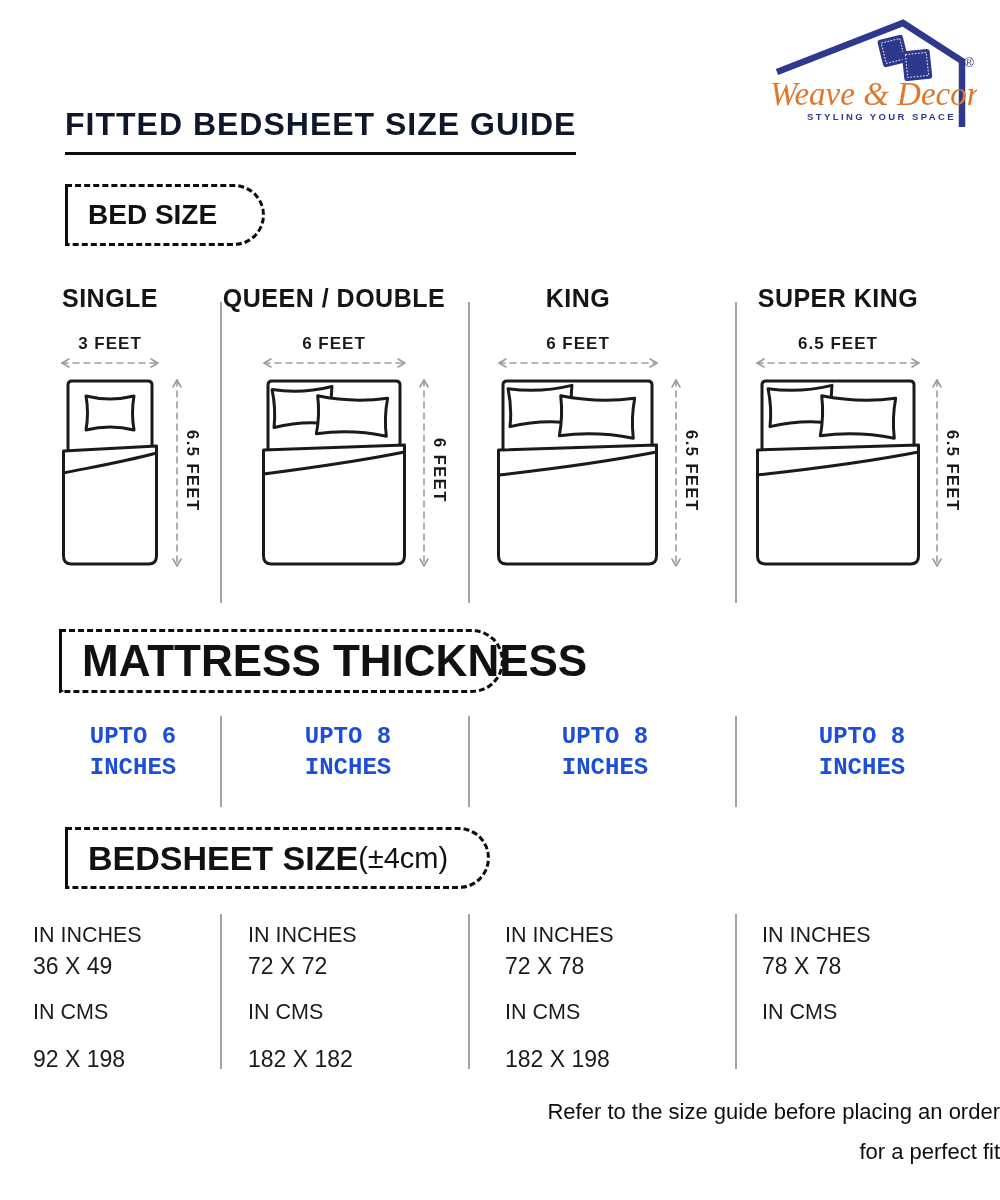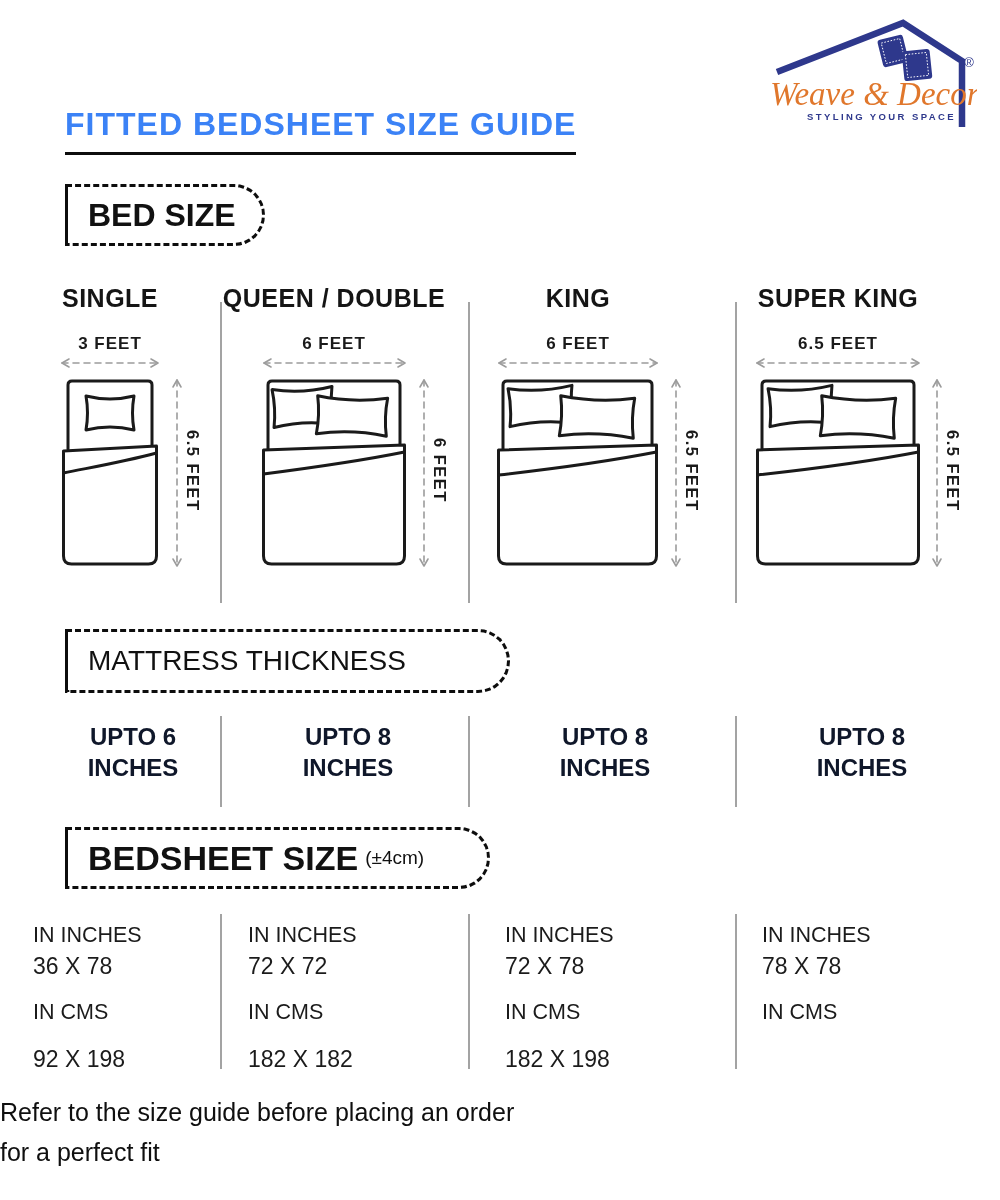--- a/index.html
+++ b/index.html
@@ -4,59 +4,59 @@
 <style>
   * { margin:0; padding:0; box-sizing:border-box; }
   html,body { background:#fff; }
   #canvas {
     position:relative; width:1000px; height:1200px; background:#ffffff;
     font-family:"Liberation Sans", sans-serif; color:#111; overflow:hidden;
   }
   .abs { position:absolute; }
   .title {
     position:absolute; left:65px; top:106px;
-    font-size:32px; font-weight:700; letter-spacing:1px; color:#3b82f6;
+    font-size:32px; font-weight:700; letter-spacing:1px; color:#0f172a;
     padding-bottom:9px; border-bottom:3.5px solid #0d0d0d; white-space:nowrap;
   }
   .pill {
     position:absolute; display:flex; align-items:center;
     border:3px dashed #0d0d0d; border-left:3px solid #0d0d0d;
     border-radius:0 32px 32px 0; padding-left:20px; background:#fff; white-space:nowrap;
   }
-  #pill-bed      { left:65px; top:184px; width:200px; height:62px; font-size:32px; font-weight:700; }
-  #pill-mattress { left:65px; top:629px; width:445px; height:64px; font-size:28px; font-weight:400; }
+  #pill-bed      { left:65px; top:184px; width:200px; height:62px; font-size:28px; font-weight:700; }
+  #pill-mattress { left:59px; top:629px; width:445px; height:64px; font-size:44px; font-weight:700; }
   #pill-sheet    { left:65px; top:827px; width:425px; height:62px; font-size:34px; font-weight:700; }
-  #pill-sheet .tol { font-size:19px; font-weight:400; margin-left:7px; letter-spacing:0; }
+  #pill-sheet .tol { font-size:29px; font-weight:400; margin-left:0; letter-spacing:0; }
   .col-head {
     position:absolute; top:284px; width:280px; text-align:center;
     font-size:25px; font-weight:700; letter-spacing:.5px; color:#151515; white-space:nowrap;
   }
   .wlabel {
     position:absolute; top:334px; width:280px; text-align:center;
     font-size:17px; font-weight:700; letter-spacing:1px; color:#1a1a1a;
   }
   .hlabel {
     position:absolute; transform:rotate(90deg); transform-origin:0 0;
     font-size:16.5px; font-weight:700; letter-spacing:1.5px; color:#1a1a1a; white-space:nowrap;
   }
   .divider { position:absolute; width:2px; background:#a3a3a3; }
   .thick-cell {
     position:absolute; top:721px; width:200px; text-align:center;
-    font-size:24px; font-weight:700; line-height:31px; color:#0f172a;
+    font-size:24px; font-weight:700; line-height:31px; color:#1d4ed8;font-family:Liberation Mono, monospace;
   }
   .thick-cell div + div { }
   .sheet-cell { position:absolute; top:922px; width:200px; text-align:left; color:#1b1b1b; }
   .sheet-cell .lab { font-size:21.5px; line-height:26px; }
   .sheet-cell .val { font-size:23px; line-height:26px; }
   .sheet-cell .lab1 { margin-bottom:5px; }
   .sheet-cell .val1 { margin-bottom:20px; }
   .sheet-cell .lab2 { margin-bottom:21px; }
   .footer {
-    position:absolute; left:0; top:1092px; width:1000px; text-align:left;
-    font-size:25px; font-weight:400; line-height:40px; color:#0f0f0f;
+    position:absolute; left:0; top:1092px; width:1000px; text-align:right;
+    font-size:22px; font-weight:400; line-height:40px; color:#0f0f0f;
   }
   svg text { font-family:"Liberation Sans", sans-serif; }
   svg .brandfont { font-family:"Liberation Serif", serif; }
 </style>
 </head>
 <body>
 
 <div id="canvas">
 
   <svg class="abs" style="left:765px; top:15px;" width="212" height="116" viewBox="0 0 212 116">
@@ -200,21 +200,21 @@
     <div>INCHES</div>
   </div>
 
   <div class="pill" id="pill-sheet">
     <span>BEDSHEET SIZE</span>
     <span class="tol">(±4cm)</span>
   </div>
 
   <div class="sheet-cell" style="left:33px">
     <div class="lab lab1">IN INCHES</div>
-    <div class="val val1">36 X 78</div>
+    <div class="val val1">36 X 49</div>
     <div class="lab lab2">IN CMS</div>
     <div class="val">92 X 198</div>
   </div>
   <div class="sheet-cell" style="left:248px">
     <div class="lab lab1">IN INCHES</div>
     <div class="val val1">72 X 72</div>
     <div class="lab lab2">IN CMS</div>
     <div class="val">182 X 182</div>
   </div>
   <div class="sheet-cell" style="left:505px">

